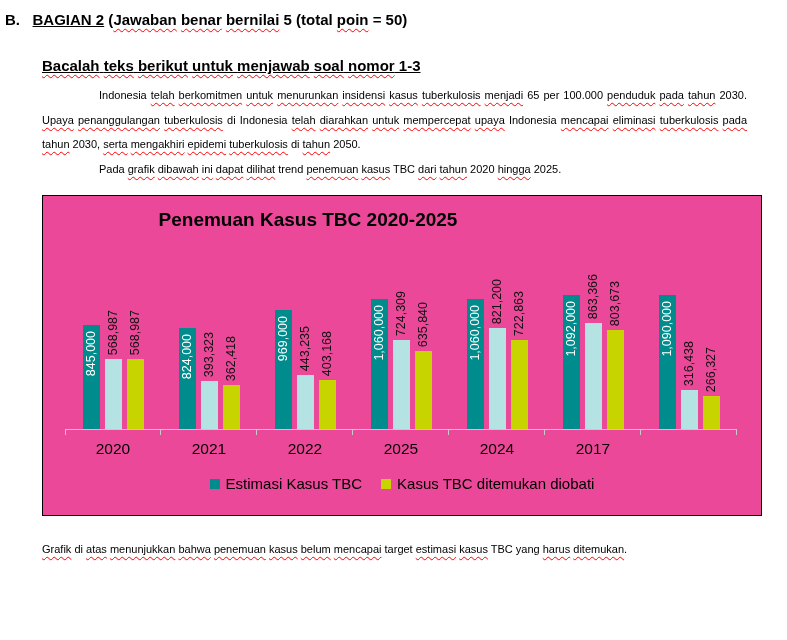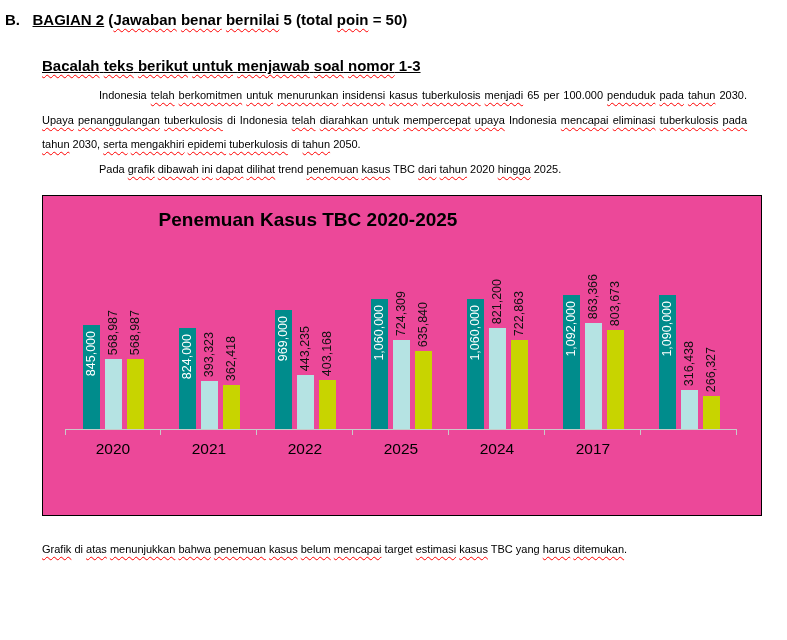--- a/index.html
+++ b/index.html
@@ -217,18 +217,26 @@
       </div>
     <div class="xlabels" id="xlabels">
         <div class="xlabel">2020</div>
         <div class="xlabel">2021</div>
         <div class="xlabel">2022</div>
         <div class="xlabel">2025</div>
         <div class="xlabel">2024</div>
         <div class="xlabel">2017</div>
       </div>
     <div class="legend" id="legend">
+        <div class="legend-item">
+          <span class="swatch" style="background: rgb(0, 140, 140);"></span>
+          <span>Estimasi Kasus TBC</span>
+        </div>
+        <div class="legend-item">
+          <span class="swatch" style="background: rgb(200, 212, 0);"></span>
+          <span>Kasus TBC ditemukan diobati</span>
+        </div>
       </div>
   </div>
 
   <div class="body-par closing"><span class="sq">Grafik</span><span class=""> di </span><span class="sq">atas</span><span class=""> </span><span class="sq">menunjukkan</span><span class=""> </span><span class="sq">bahwa</span><span class=""> </span><span class="sq">penemuan</span><span class=""> </span><span class="sq">kasus</span><span class=""> </span><span class="sq">belum</span><span class=""> </span><span class="sq">mencapai</span><span class=""> target </span><span class="sq">estimasi</span><span class=""> </span><span class="sq">kasus</span><span class=""> TBC yang </span><span class="sq">harus</span><span class=""> </span><span class="sq">ditemukan</span><span class="">.</span></div>
 
 </div>
 
 </body></html>

